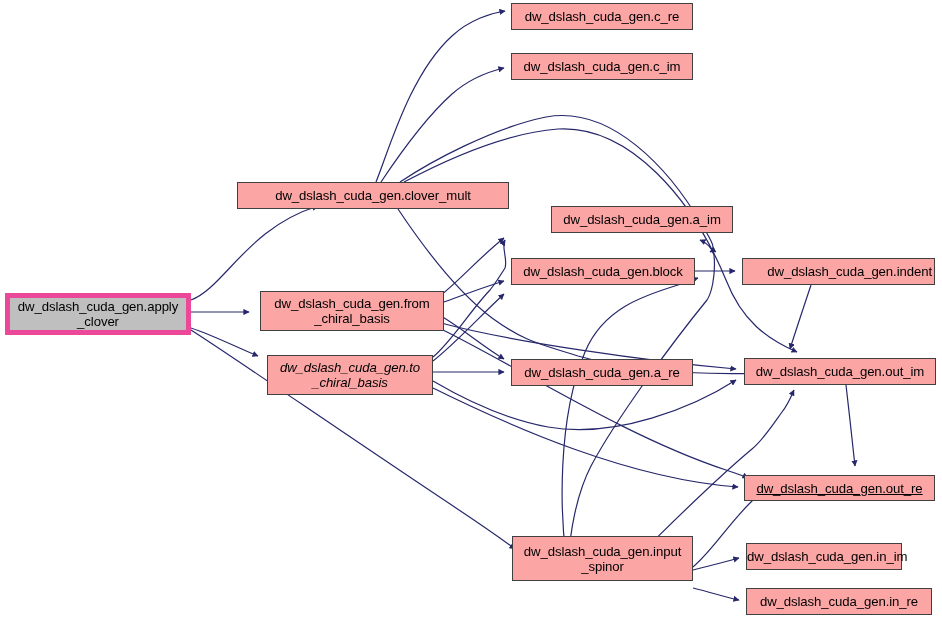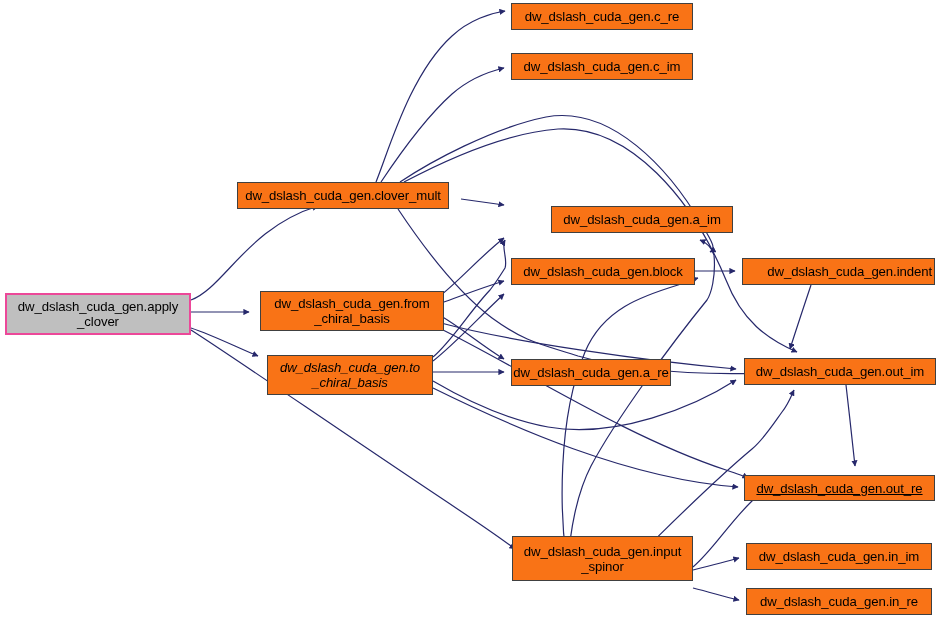--- a/index.html
+++ b/index.html
@@ -20,34 +20,34 @@
     left: 0;
     top: 0;
     width: 942px;
     height: 621px;
     pointer-events: none;
   }
   .node {
     position: absolute;
     box-sizing: border-box;
     border: 1px solid #404040;
-    background: #f97316;
+    background: #fca5a5;
     color: #000000;
     font-size: 13.2px;
     line-height: 15px;
     display: flex;
     align-items: center;
     justify-content: center;
     text-align: center;
     white-space: pre-line;
     letter-spacing: -0.1px;
   }
   .node.current {
     background: #bfbfbf;
-    border: 2px solid #ec4899;
+    border: 5px solid #ec4899;
   }
   .node-label {
     display: block;
     width: 100%;
     padding: 0 2px;
   }
 </style>
 </head>
 <body>
 
@@ -88,32 +88,32 @@
         <path d="M 693,588 C 713,593 725,597 739,600" marker-end="url(#arrowhead)"></path>
         <path d="M 191,330 C 235,358 349,437 456,508 480,524 503,540 515,549" marker-end="url(#arrowhead)"></path>
         <path d="M 811,285 C 805,303 795,333 790,349" marker-end="url(#arrowhead)"></path>
         <path d="M 846,385 C 849,411 853,447 855,466" marker-end="url(#arrowhead)"></path>
       </g>
   </svg>
 
   <div id="nodes-group">
       <div class="node current" style="left: 5px; top: 293px; width: 186px; height: 42px;"><span class="node-label">dw_dslash_cuda_gen.apply
 _clover</span></div>
-      <div class="node" style="left: 237px; top: 182px; width: 212px; height: 27px;"><span class="node-label">dw_dslash_cuda_gen.clover_mult</span></div>
+      <div class="node" style="left: 237px; top: 182px; width: 272px; height: 27px;"><span class="node-label">dw_dslash_cuda_gen.clover_mult</span></div>
       <div class="node" style="left: 260px; top: 291px; width: 184px; height: 40px;"><span class="node-label">dw_dslash_cuda_gen.from
 _chiral_basis</span></div>
       <div class="node" style="left: 267px; top: 355px; width: 166px; height: 40px; font-style: italic;"><span class="node-label">dw_dslash_cuda_gen.to
 _chiral_basis</span></div>
       <div class="node" style="left: 511px; top: 3px; width: 182px; height: 27px;"><span class="node-label">dw_dslash_cuda_gen.c_re</span></div>
       <div class="node" style="left: 511px; top: 53px; width: 182px; height: 27px;"><span class="node-label">dw_dslash_cuda_gen.c_im</span></div>
       <div class="node" style="left: 511px; top: 206px; width: 182px; height: 27px; margin-left: 40px;"><span class="node-label">dw_dslash_cuda_gen.a_im</span></div>
       <div class="node" style="left: 511px; top: 258px; width: 184px; height: 27px;"><span class="node-label">dw_dslash_cuda_gen.block</span></div>
-      <div class="node" style="left: 511px; top: 359px; width: 160px; height: 27px;"><span class="node-label">dw_dslash_cuda_gen.a_re</span></div>
+      <div class="node" style="left: 511px; top: 359px; width: 182px; height: 27px;"><span class="node-label">dw_dslash_cuda_gen.a_re</span></div>
       <div class="node" style="left: 512px; top: 536px; width: 181px; height: 45px;"><span class="node-label">dw_dslash_cuda_gen.input
 _spinor</span></div>
       <div class="node" style="left: 742px; top: 258px; width: 193px; height: 27px; text-align: right;"><span class="node-label">dw_dslash_cuda_gen.indent</span></div>
       <div class="node" style="left: 744px; top: 358px; width: 192px; height: 27px;"><span class="node-label">dw_dslash_cuda_gen.out_im</span></div>
       <div class="node" style="left: 744px; top: 475px; width: 191px; height: 26px; text-decoration: underline;"><span class="node-label">dw_dslash_cuda_gen.out_re</span></div>
-      <div class="node" style="left: 746px; top: 543px; width: 186px; height: 27px;"><span class="node-label">dw_dslash_cuda_gen.in_im</span></div>
+      <div class="node" style="left: 746px; top: 543px; width: 156px; height: 27px;"><span class="node-label">dw_dslash_cuda_gen.in_im</span></div>
       <div class="node" style="left: 746px; top: 588px; width: 186px; height: 27px;"><span class="node-label">dw_dslash_cuda_gen.in_re</span></div>
     </div>
 
 </div>
 
 </body></html>

